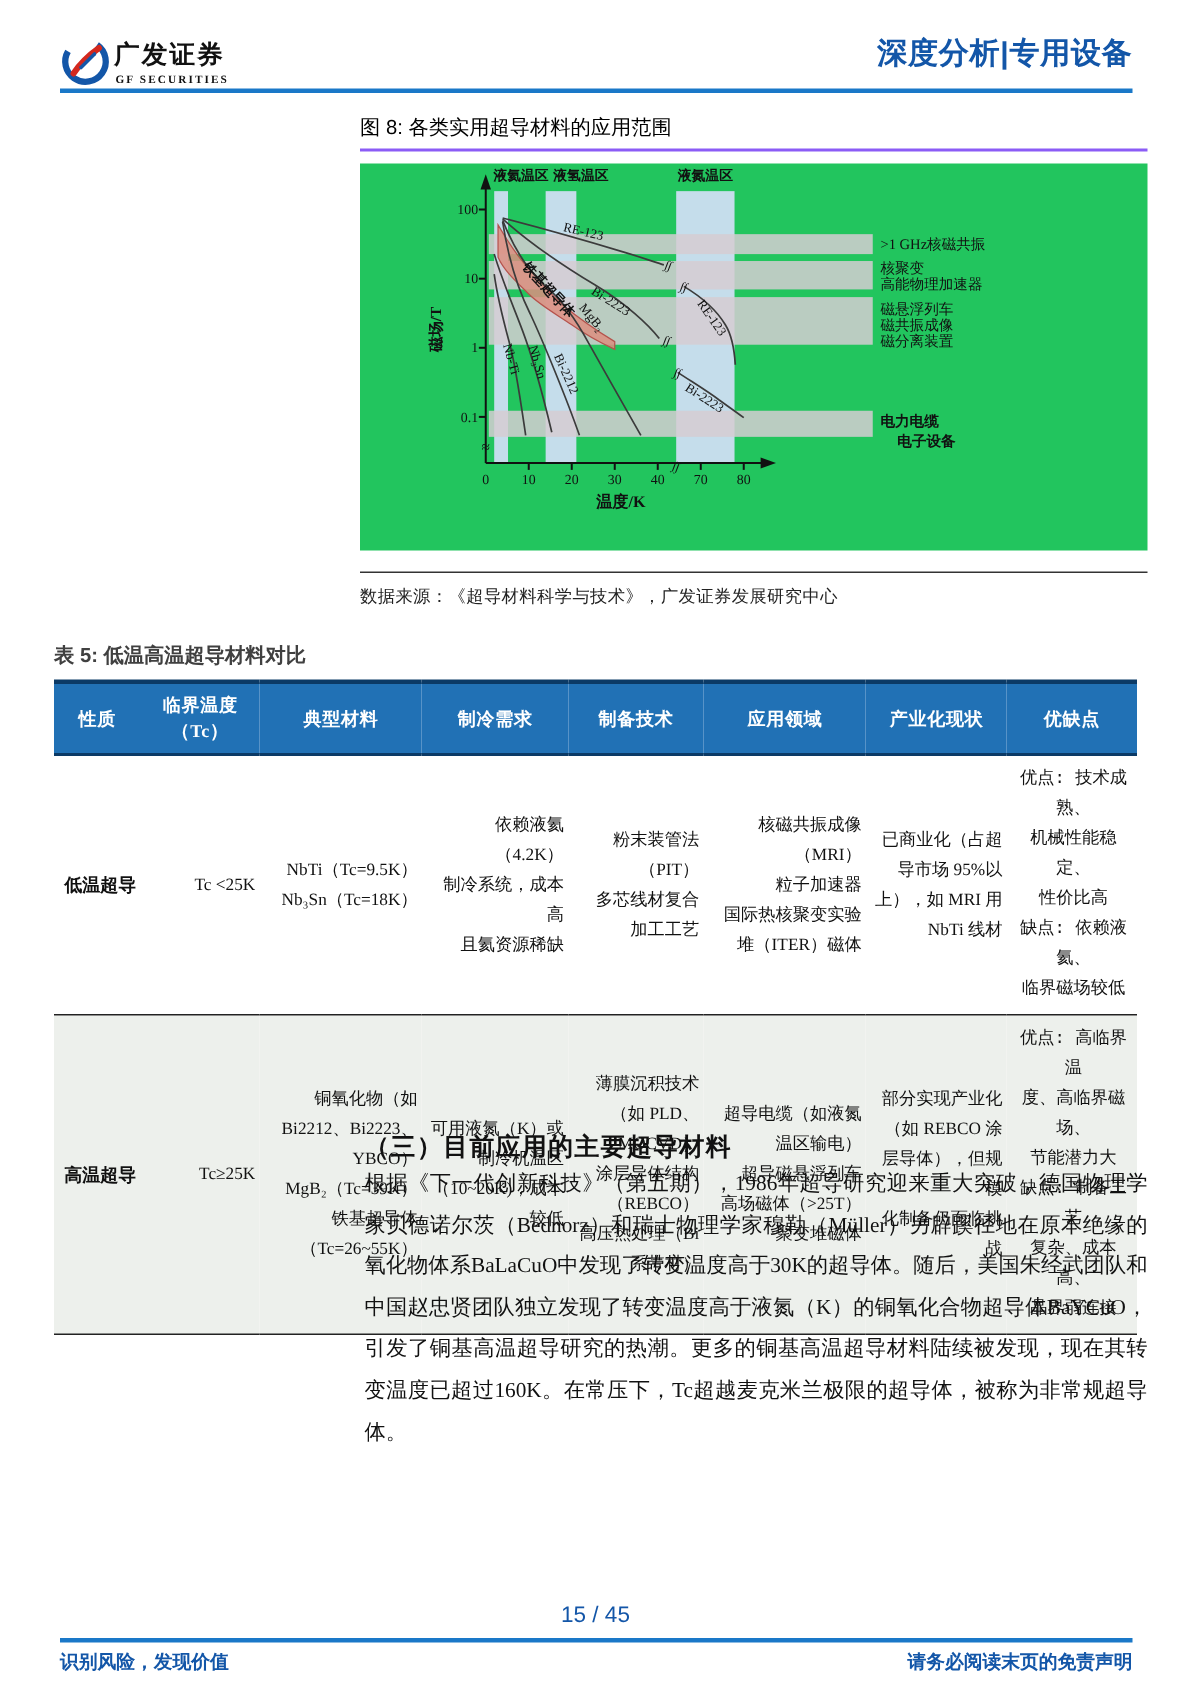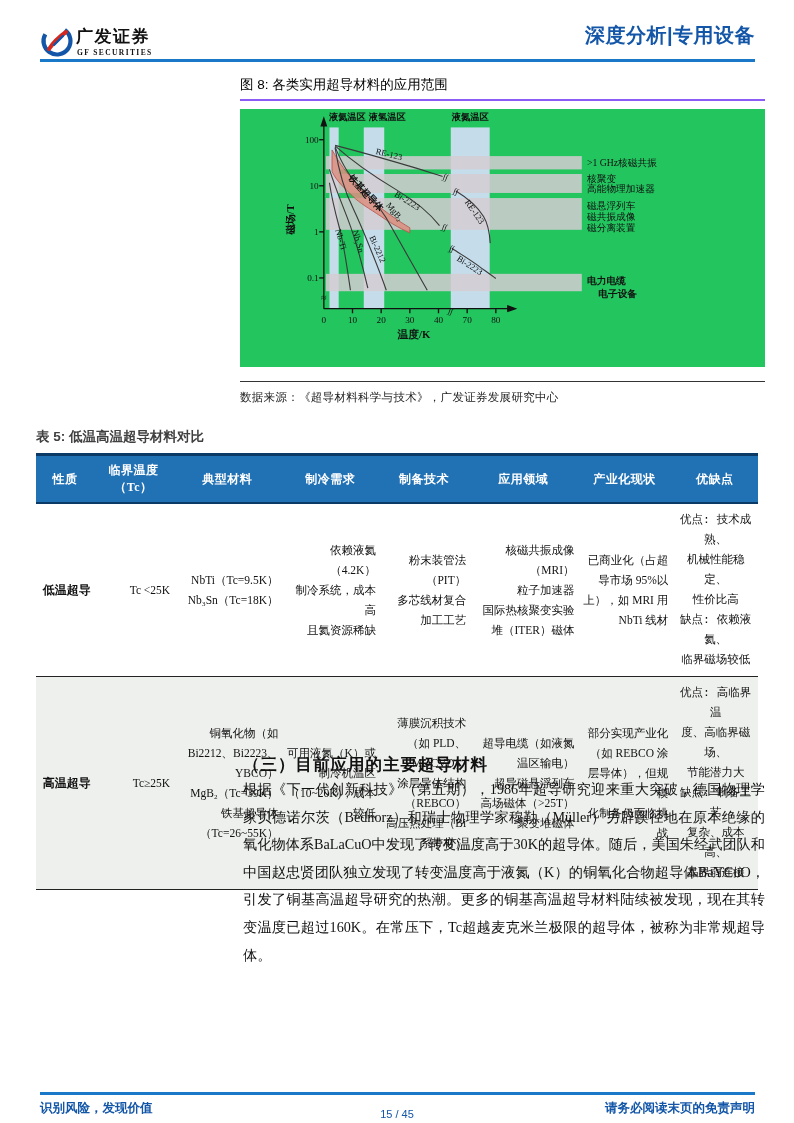--- a/index.html
+++ b/index.html
@@ -34,22 +34,22 @@
   .tbl-note { margin-top:9px; font-size:11.5px; line-height:19px; text-align:justify; color:#111; white-space:pre-line; }
   
   .section { position:absolute; left:243px; top:754px; width:522px; }
   .sec-h2 { font-size:16.5px; font-weight:bold; letter-spacing:1px; }
   .sec-h3 { font-size:14.5px; font-weight:bold; margin-top:27px; }
   .sec-p  { font-size:14.2px; line-height:27.6px; text-align:justify; }
   
   .footer { position:absolute; left:40px; top:1092px; width:715px; border-top:3px solid #1a78c8;
             display:flex; justify-content:space-between; padding-top:5px;
             font-family:"Liberation Sans","DejaVu Sans",sans-serif; font-weight:bold; font-size:12.5px; color:#1356a8; }
-  .pagenum { position:absolute; left:0; top:1108px; width:794px; text-align:center;
-             font-family:"Liberation Sans","DejaVu Sans",sans-serif; font-size:11px; color:#1356a8; }
+  .pagenum { position:absolute; left:0; top:1068px; width:794px; text-align:center;
+             font-family:"Liberation Sans","DejaVu Sans",sans-serif; font-size:15px; color:#1356a8; }
   
   svg text { font-family:"Liberation Serif","DejaVu Serif",serif; fill:#111; }
 </style>
 </head>
 <body>
 
 <div class="page">
 
   <div class="header">
     <svg width="132" height="38" viewBox="0 0 132 38">

